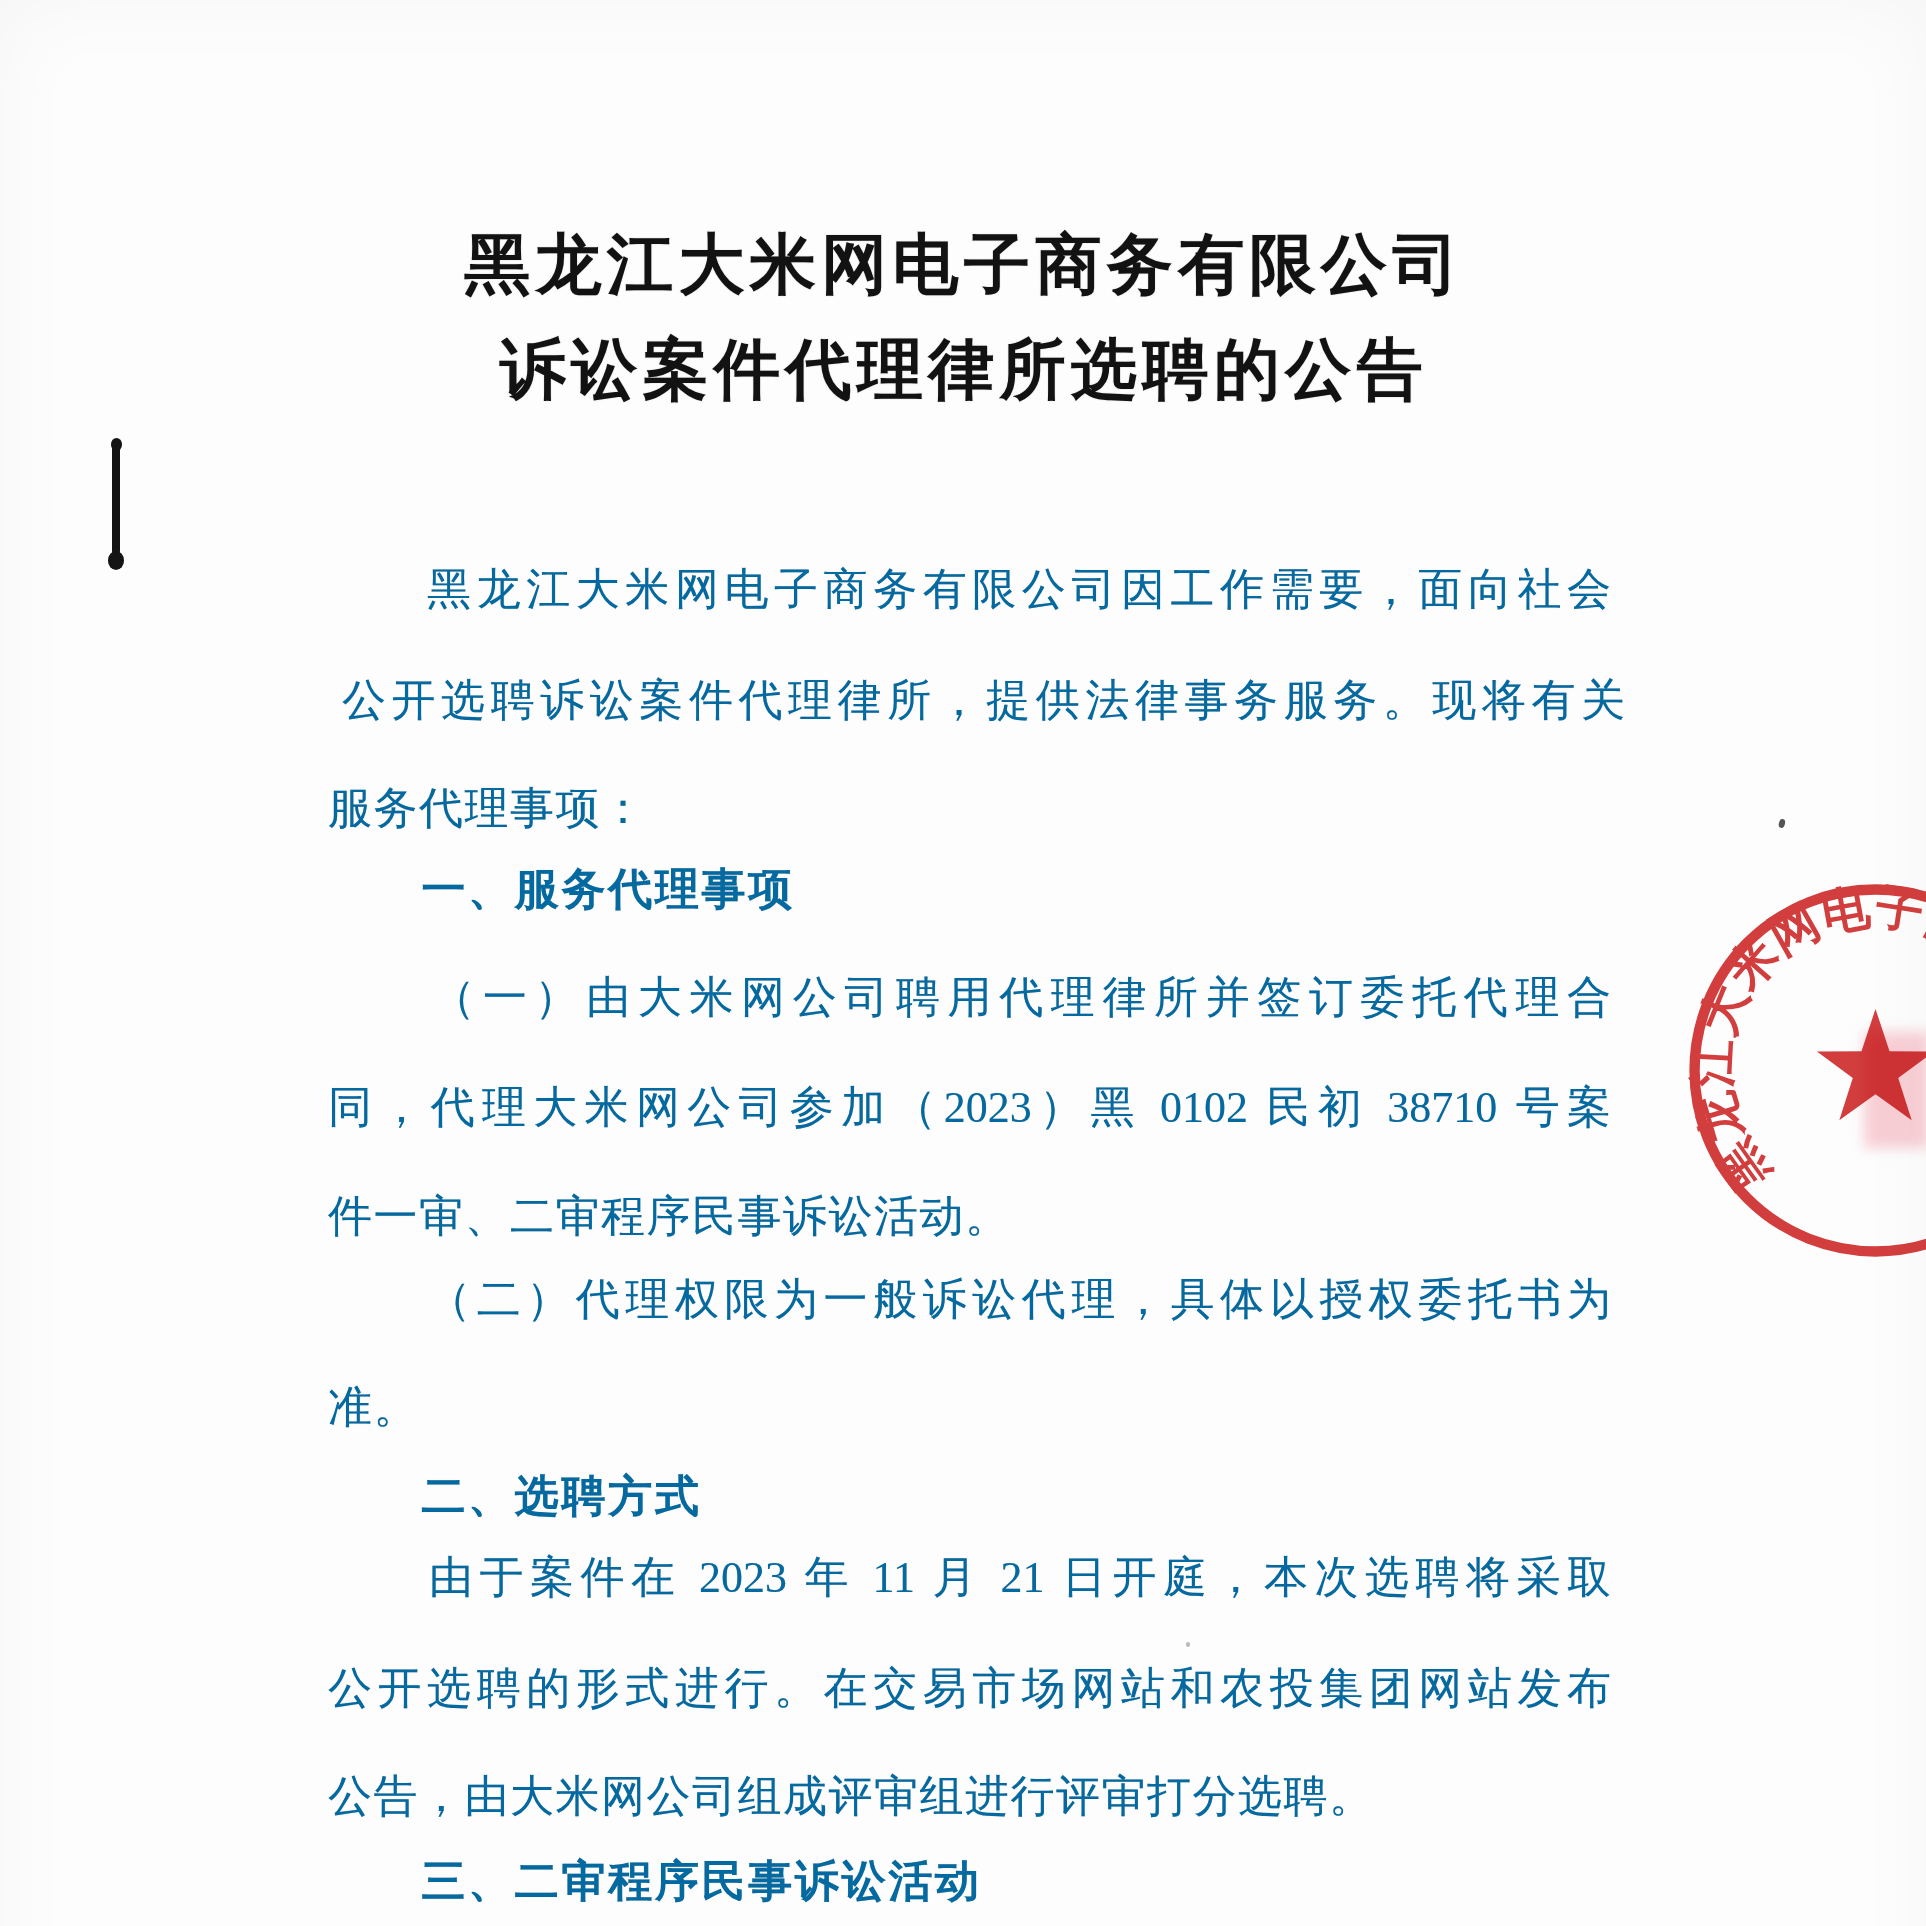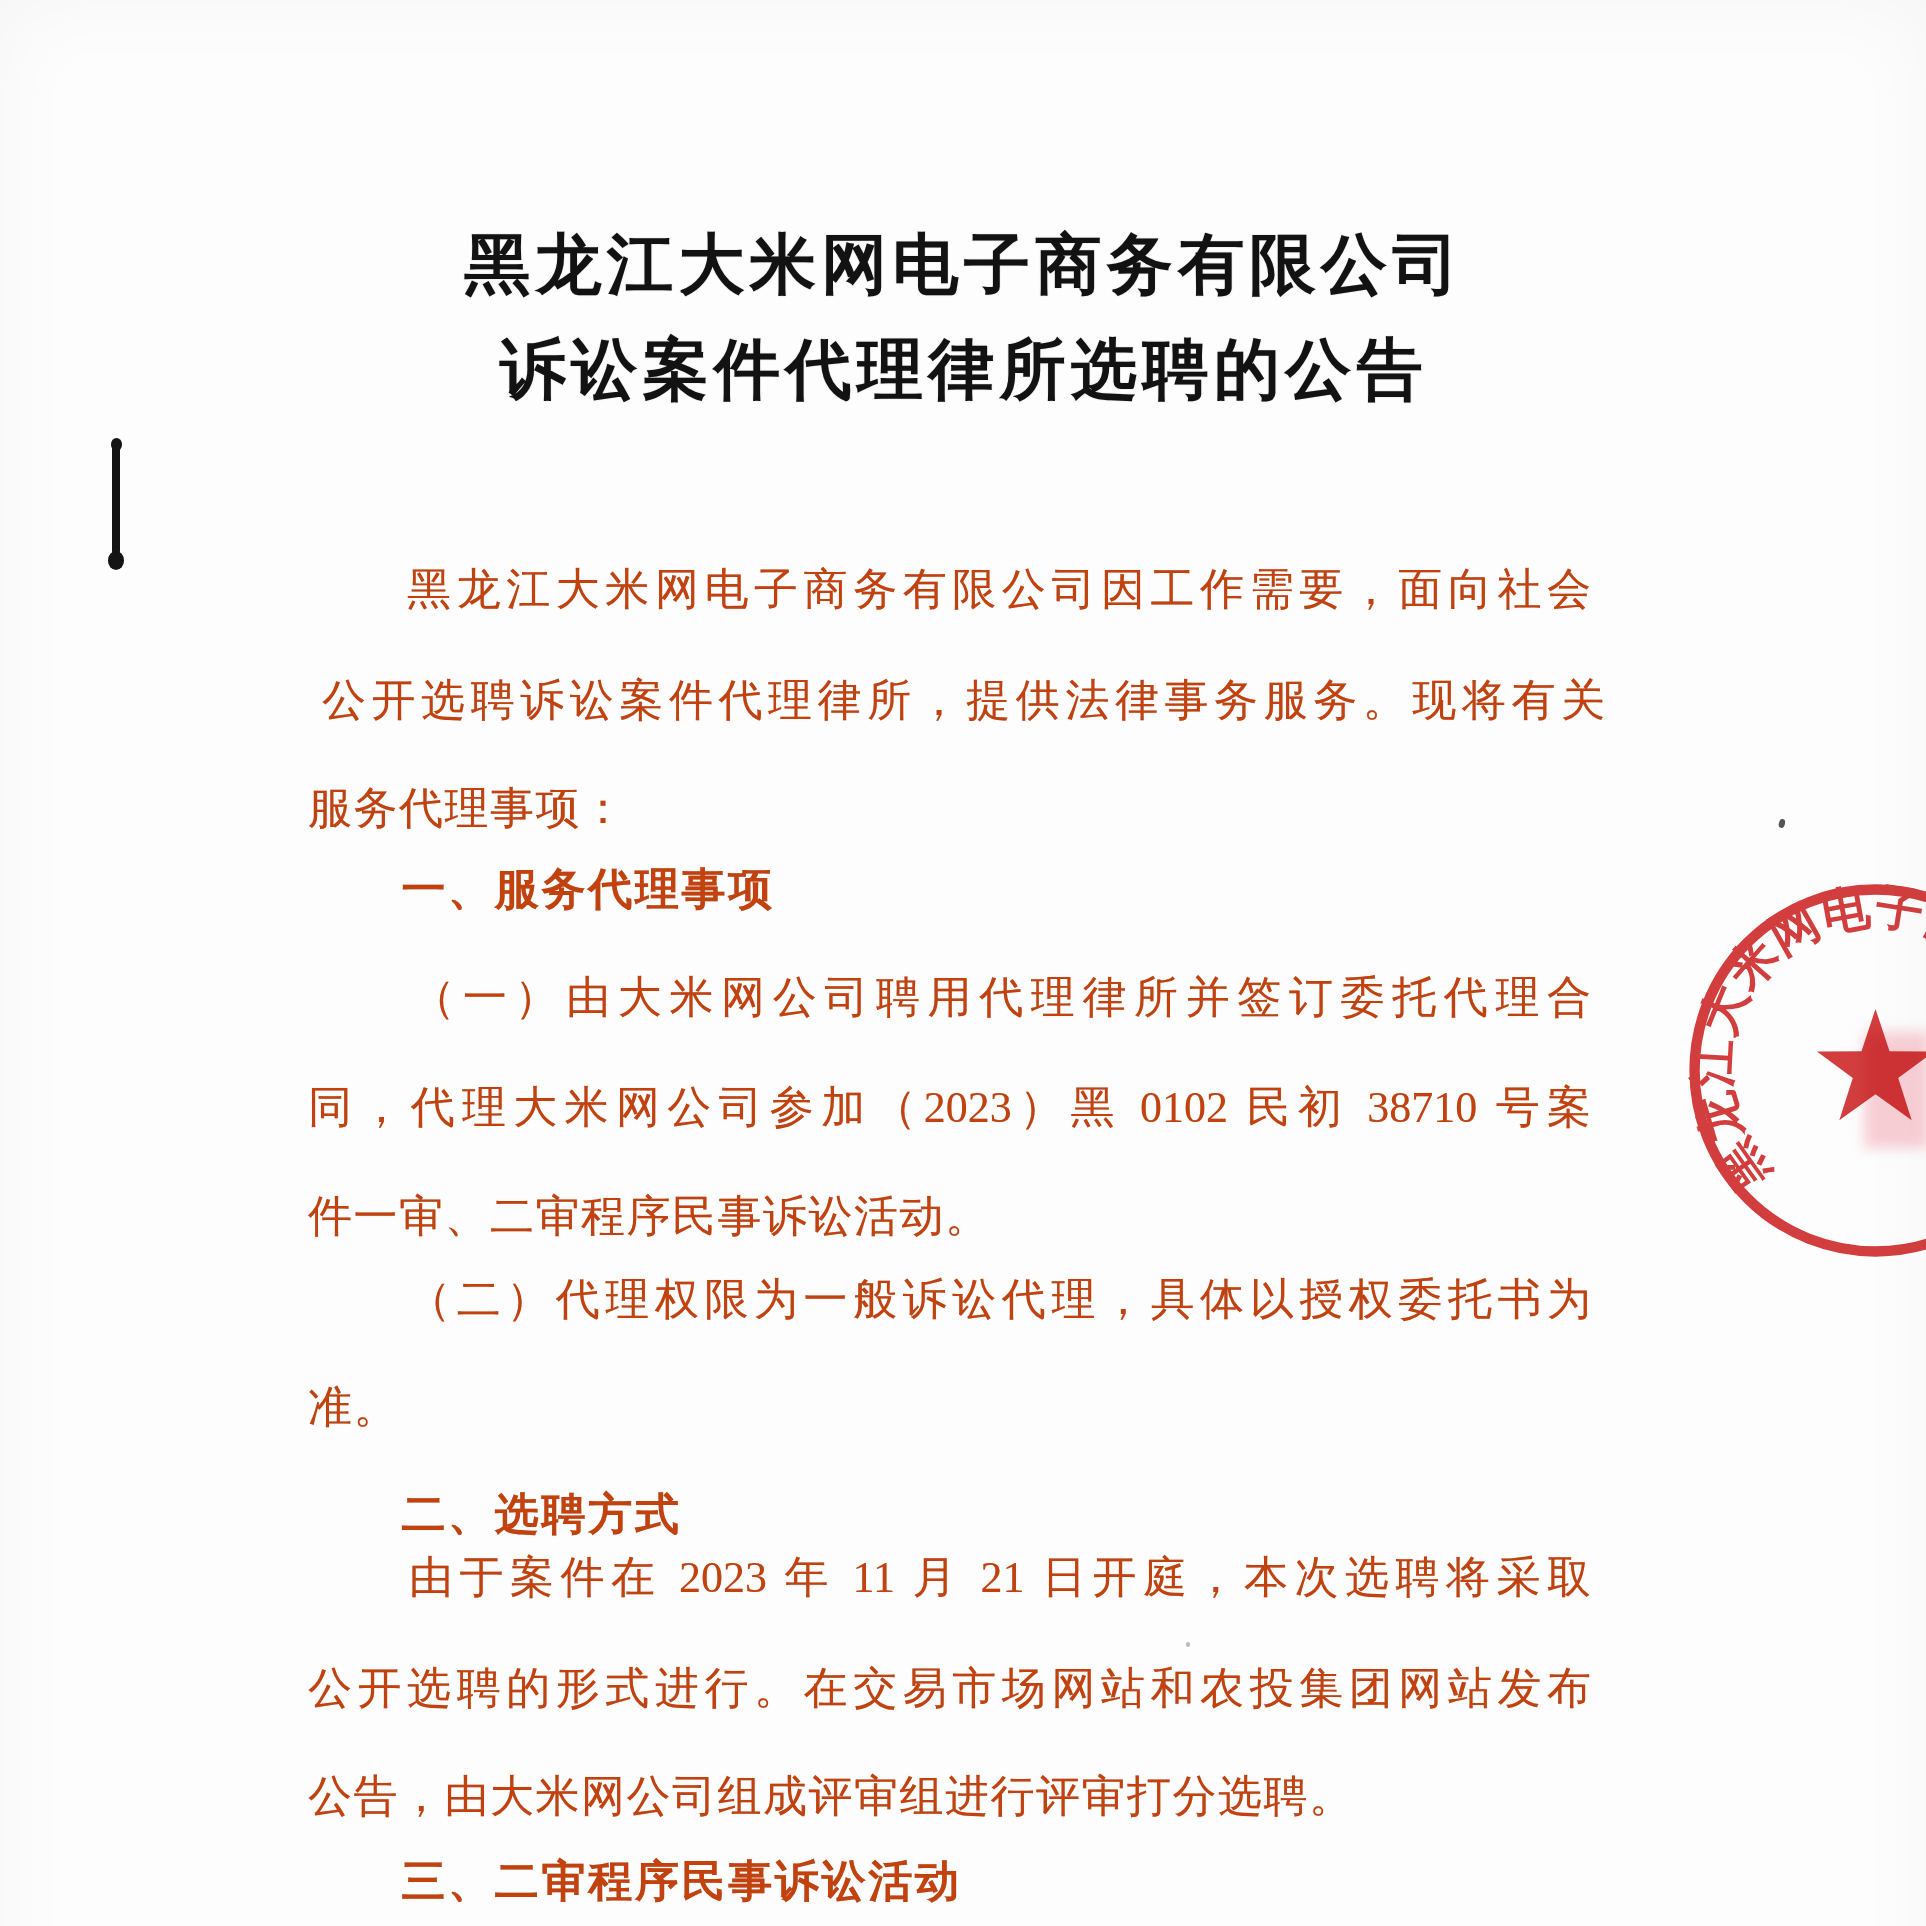--- a/index.html
+++ b/index.html
@@ -20,22 +20,22 @@
     text-align:center;
     font-size:66px;line-height:71px;font-weight:700;
     letter-spacing:5.4px;color:#121212;
     text-shadow:0 0 1.2px rgba(20,20,20,0.3);
     white-space:nowrap;
   }
   #title1{top:229px;}
   #title2{top:334px;}
   
   .bline{
-    position:absolute;left:308px;width:1283px;
-    font-size:44px;line-height:62px;color:#c2410c;
+    position:absolute;left:328px;width:1283px;
+    font-size:44px;line-height:62px;color:#0369a1;
     letter-spacing:1.5px;white-space:nowrap;
     text-shadow:0 0 0.8px rgba(20,20,20,0.28);
   }
   .bline.fill{
     white-space:normal;
     letter-spacing:normal;
     text-align:justify;
     text-align-last:justify;
     text-justify:inter-character;
   }
@@ -86,21 +86,21 @@
   <div id="bodyLines">
       <div class="bline fill" style="top: 559px;">　　黑龙江大米网电子商务有限公司因工作需要，面向社会</div>
       <div class="bline fill" style="top: 670px; margin-left: 14px;">公开选聘诉讼案件代理律所，提供法律事务服务。现将有关</div>
       <div class="bline" style="top: 778px;">服务代理事项：</div>
       <div class="bline bold" style="top: 859px;">　　一、服务代理事项</div>
       <div class="bline fill" style="top: 967px;">　　（一）由大米网公司聘用代理律所并签订委托代理合</div>
       <div class="bline fill" style="top: 1077px;">同，代理大米网公司参加（2023）黑 0102 民初 38710 号案</div>
       <div class="bline" style="top: 1186px;">件一审、二审程序民事诉讼活动。</div>
       <div class="bline fill" style="top: 1269px;">　　（二）代理权限为一般诉讼代理，具体以授权委托书为</div>
       <div class="bline" style="top: 1377px;">准。</div>
-      <div class="bline bold" style="top: 1466px; margin-top: 18px;">　　二、选聘方式</div>
+      <div class="bline bold" style="top: 1466px;">　　二、选聘方式</div>
       <div class="bline fill" style="top: 1547px;">　　由于案件在 2023 年 11 月 21 日开庭，本次选聘将采取</div>
       <div class="bline fill" style="top: 1658px;">公开选聘的形式进行。在交易市场网站和农投集团网站发布</div>
       <div class="bline" style="top: 1766px;">公告，由大米网公司组成评审组进行评审打分选聘。</div>
       <div class="bline bold" style="top: 1851px;">　　三、二审程序民事诉讼活动</div>
     </div>
 
   <div class="speck1"></div>
   <div class="speck2"></div>
 
   <div class="seal-smear"></div>

